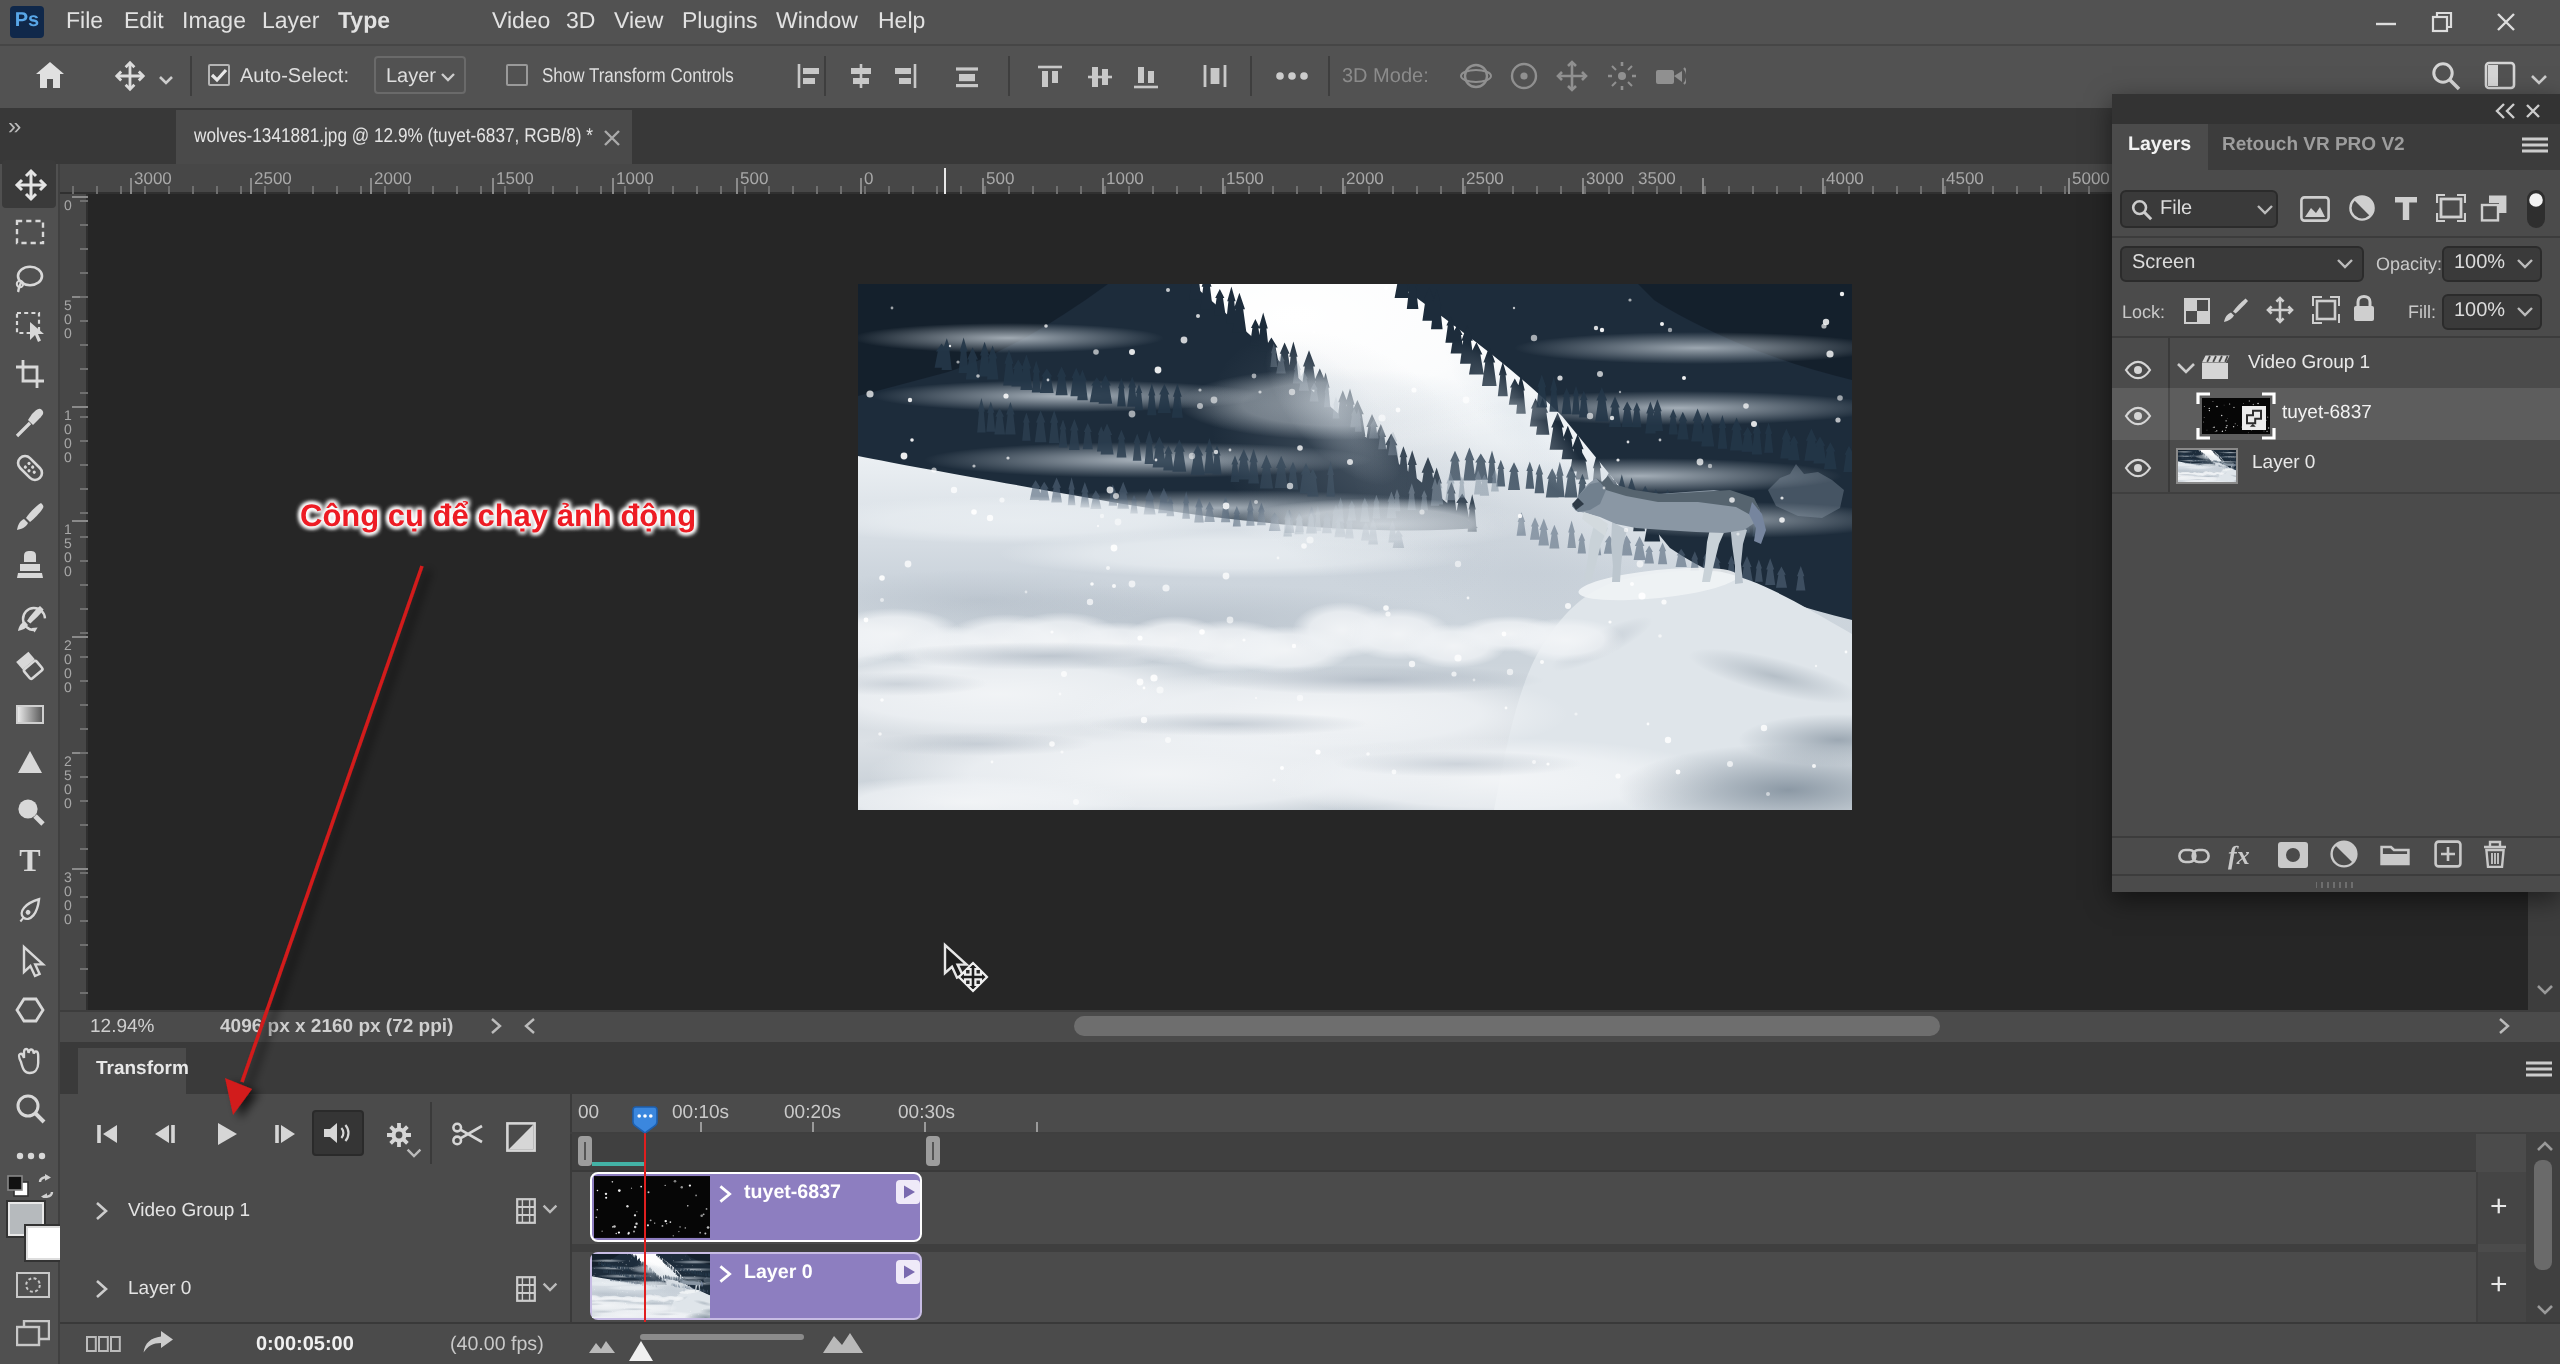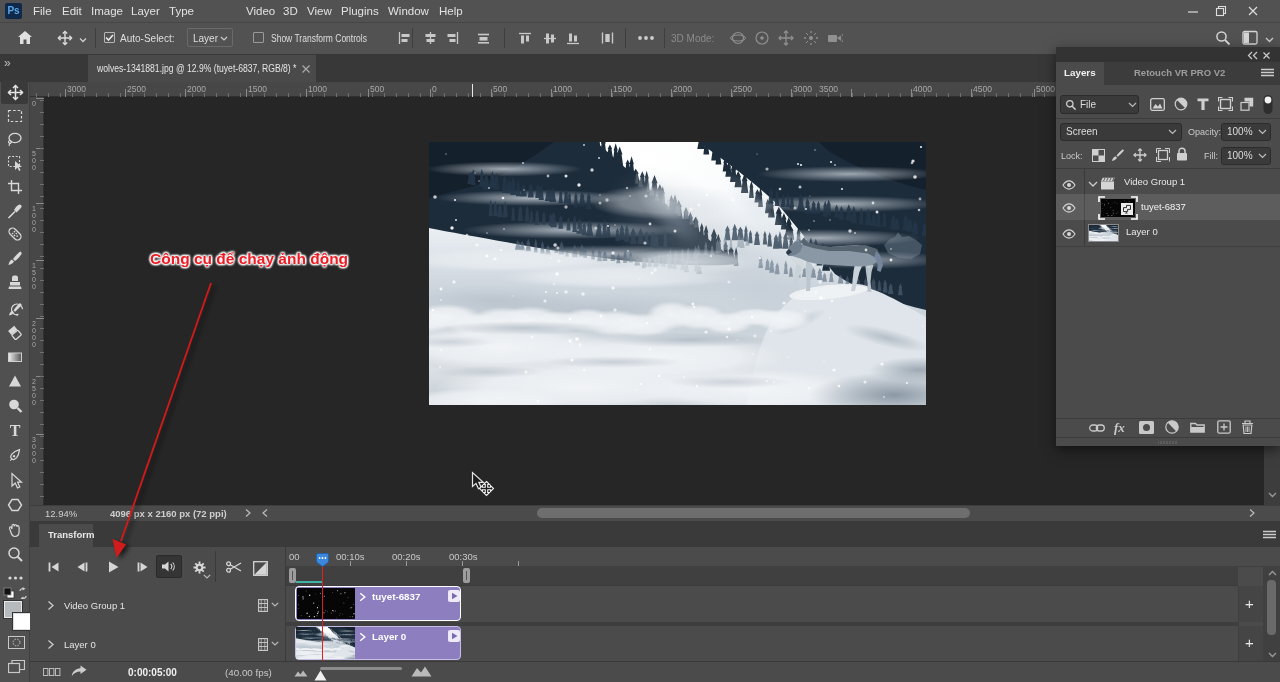--- a/index.html
+++ b/index.html
@@ -341,21 +341,21 @@
       <circle cx="57.6" cy="29.7" r="0.51" fill="#fff" opacity="0.76"></circle>
       <circle cx="10.6" cy="26.1" r="0.67" fill="#fff" opacity="0.74"></circle>
     </symbol>
   </svg>
 <div class="ab" style="left:0px;top:0px;width:1280px;height:22px;background:#525252"></div>
 <div class="ab" style="left:5px;top:3px;width:17px;height:16px;background:#10284a;border-radius:2px;color:#59a7e8;font-size:10px;font-weight:bold;text-align:center;line-height:16px">Ps</div>
 <div class="ab" style="left:33px;top:5px;font-size:11.5px;color:#e2e2e2;font-weight:normal;white-space:nowrap;">File</div>
 <div class="ab" style="left:62px;top:5px;font-size:11.5px;color:#e2e2e2;font-weight:normal;white-space:nowrap;">Edit</div>
 <div class="ab" style="left:91px;top:5px;font-size:11.5px;color:#e2e2e2;font-weight:normal;white-space:nowrap;">Image</div>
 <div class="ab" style="left:131px;top:5px;font-size:11.5px;color:#e2e2e2;font-weight:normal;white-space:nowrap;">Layer</div>
-<div class="ab" style="left:169px;top:5px;font-size:11.5px;color:#e2e2e2;font-weight:normal;white-space:nowrap;">Type</div>
+<div class="ab" style="left:169px;top:5px;font-size:11.5px;color:#e2e2e2;font-weight:bold;white-space:nowrap;">Type</div>
 <div class="ab" style="left:204px;top:5px;font-size:11.5px;color:#e2e2e2;font-weight:bold;white-space:nowrap;margin-top:36px;">Select</div>
 <div class="ab" style="left:246px;top:5px;font-size:11.5px;color:#e2e2e2;font-weight:normal;white-space:nowrap;">Video</div>
 <div class="ab" style="left:283px;top:5px;font-size:11.5px;color:#e2e2e2;font-weight:normal;white-space:nowrap;">3D</div>
 <div class="ab" style="left:307px;top:5px;font-size:11.5px;color:#e2e2e2;font-weight:normal;white-space:nowrap;text-align:right;">View</div>
 <div class="ab" style="left:341px;top:5px;font-size:11.5px;color:#e2e2e2;font-weight:normal;white-space:nowrap;">Plugins</div>
 <div class="ab" style="left:388px;top:5px;font-size:11.5px;color:#e2e2e2;font-weight:normal;white-space:nowrap;">Window</div>
 <div class="ab" style="left:439px;top:5px;font-size:11.5px;color:#e2e2e2;font-weight:normal;white-space:nowrap;">Help</div>
 <svg class="ab" style="left:1186px;top:5px" width="14" height="12">
     <path d="M2,7 L12,7" stroke="#ddd" stroke-width="1.2"></path>
   </svg>
@@ -975,21 +975,21 @@
 <div class="ab" style="left:1056px;top:47px;width:224px;height:15px;background:#333333"></div>
 <svg class="ab" style="left:1246px;top:51px" width="13" height="9">
     <path d="M6,1 L2.5,4.5 L6,8 M11,1 L7.5,4.5 L11,8" stroke="#ccc" stroke-width="1.2" fill="none"></path>
   </svg>
 <svg class="ab" style="left:1262px;top:51px" width="9" height="9">
     <path d="M1.5,1.5 L7.5,7.5 M7.5,1.5 L1.5,7.5" stroke="#ccc" stroke-width="1.2"></path>
   </svg>
 <div class="ab" style="left:1056px;top:62px;width:224px;height:23px;background:#3c3c3c"></div>
 <div class="ab" style="left:1056px;top:62px;width:48px;height:23px;background:#4b4b4b"></div>
 <div class="ab" style="left:1064px;top:67px;font-size:9.8px;color:#f2f2f2;font-weight:bold;white-space:nowrap;">Layers</div>
-<div class="ab" style="left:1111px;top:67px;font-size:9.5px;color:#9d9d9d;font-weight:bold;white-space:nowrap;margin-left:23px;">Retouch VR PRO V2</div>
+<div class="ab" style="left:1111px;top:67px;font-size:9.5px;color:#9d9d9d;font-weight:bold;white-space:nowrap;">Retouch VR PRO V2</div>
 <svg class="ab" style="left:1261px;top:68px" width="13" height="10">
     <path d="M0,1.5 L13,1.5 M0,4.5 L13,4.5 M0,7.5 L13,7.5" stroke="#ccc" stroke-width="1.4"></path>
   </svg>
 <div class="ab" style="left:1060px;top:95px;width:79px;height:19px;background:#3a3a3a;border:1px solid #2b2b2b;border-radius:3px"></div>
 <svg class="ab" style="left:1065px;top:99px" width="12" height="12">
     <circle cx="4.8" cy="4.8" r="3.2" fill="none" stroke="#ccc" stroke-width="1.3"></circle>
     <path d="M7.2,7.2 L10.6,10.6" stroke="#ccc" stroke-width="1.5"></path>
   </svg>
 <div class="ab" style="left:1080px;top:99px;font-size:10px;color:#dcdcdc;font-weight:normal;white-space:nowrap;">File</div>
 <svg class="ab" style="left:1128px;top:102px" width="9" height="7">

